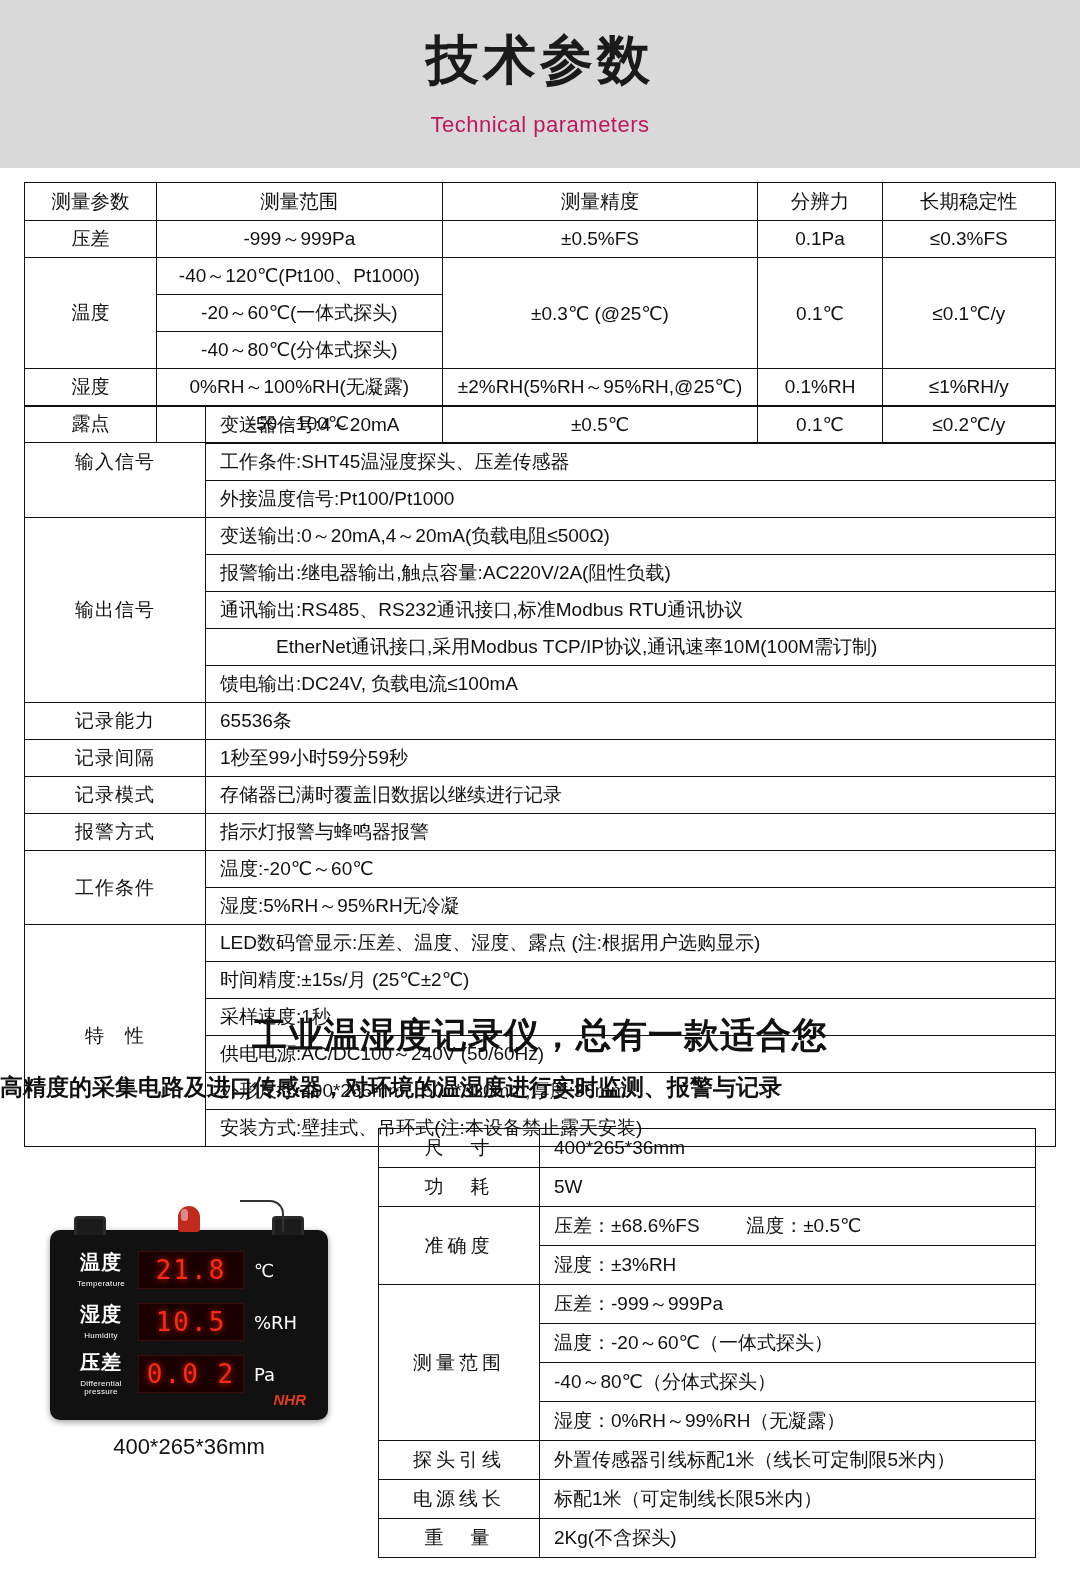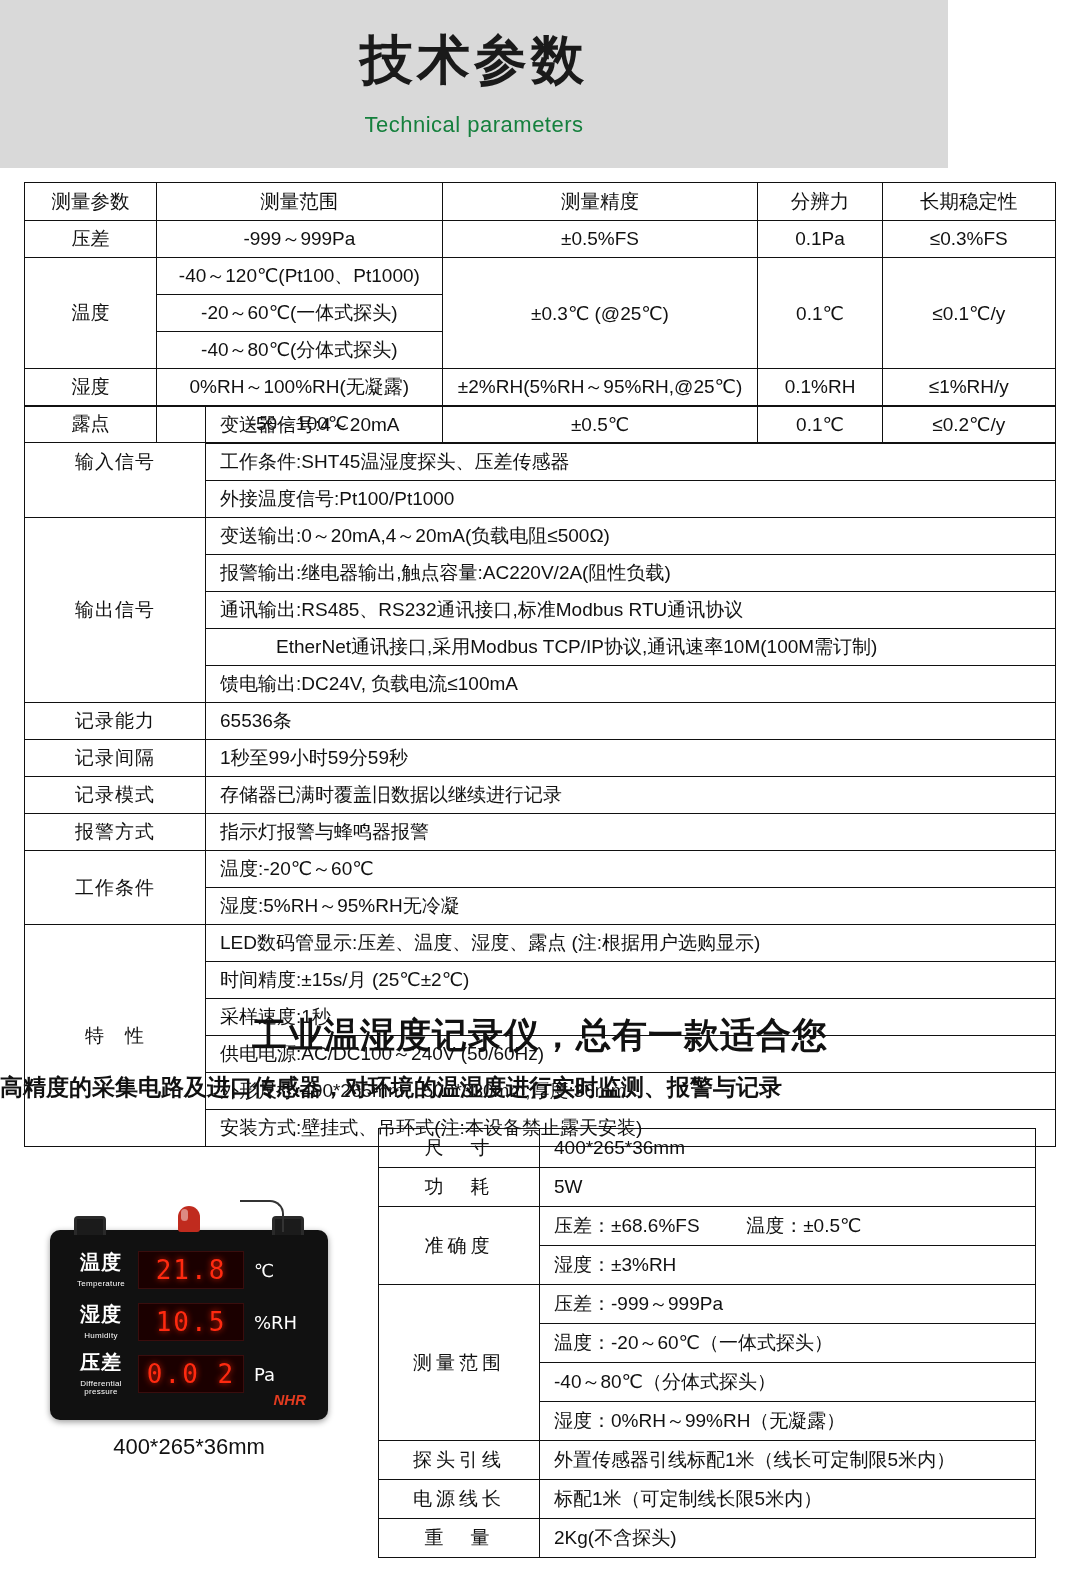--- a/index.html
+++ b/index.html
@@ -6,29 +6,29 @@
   body{
     width:1080px;height:1587px;
     background:#ffffff;
     font-family:"Liberation Sans","DejaVu Sans",sans-serif;
     color:#111;
     position:relative;
     overflow:hidden;
   }
   
   .header{
-    width:948px;height:168px;
+    width:1080px;height:168px;
     background:#d9d9d9;
     display:flex;flex-direction:column;align-items:center;justify-content:center;
   }
   .header .cn{
     font-size:53px;font-weight:bold;letter-spacing:4px;color:#1a1a1a;line-height:1.15;
   }
   .header .en{
-    font-size:22px;color:#15803d;margin-top:22px;letter-spacing:.5px;
+    font-size:22px;color:#be185d;margin-top:22px;letter-spacing:.5px;
   }
   
   table{border-collapse:collapse;}
   .tbl1{
     position:absolute;left:24px;top:182px;width:1032px;
     font-size:19px;
   }
   .tbl1 td,.tbl1 th{
     border:1px solid #111;
     text-align:center;

